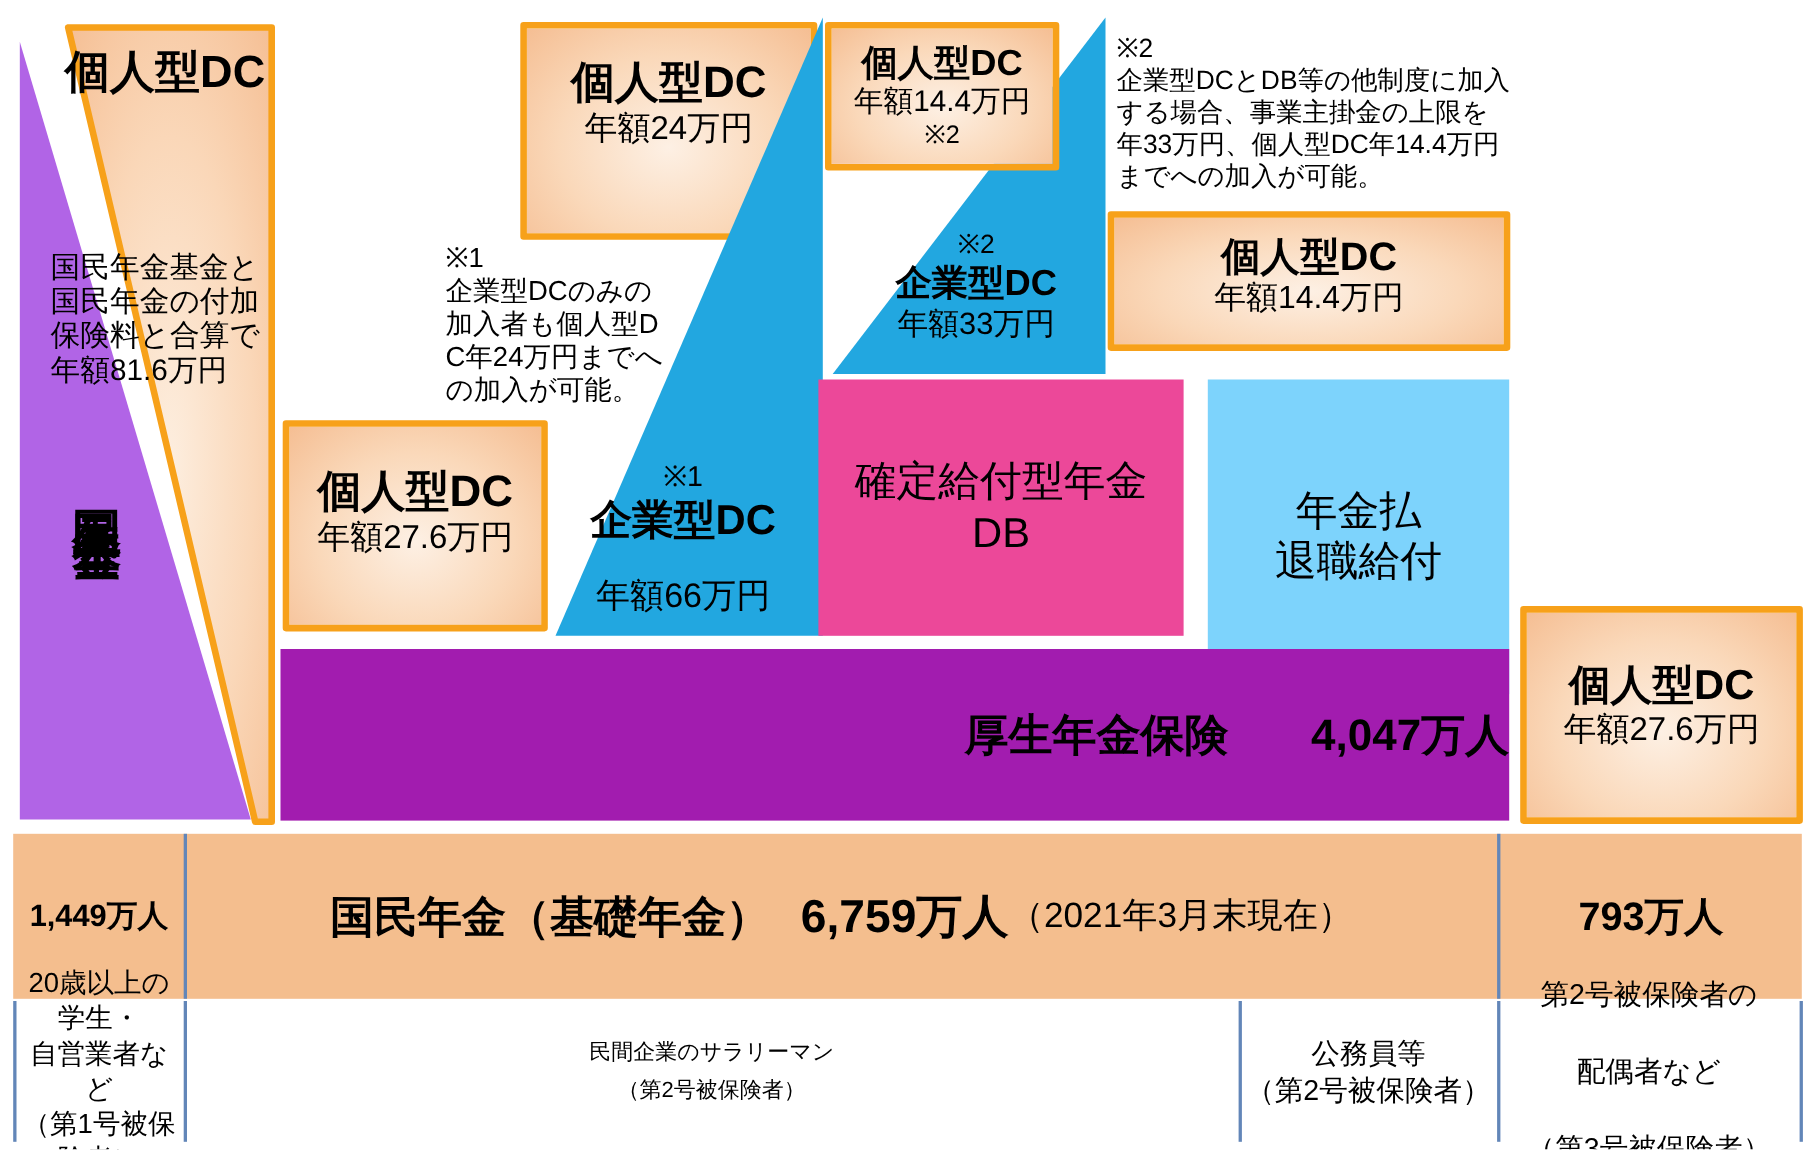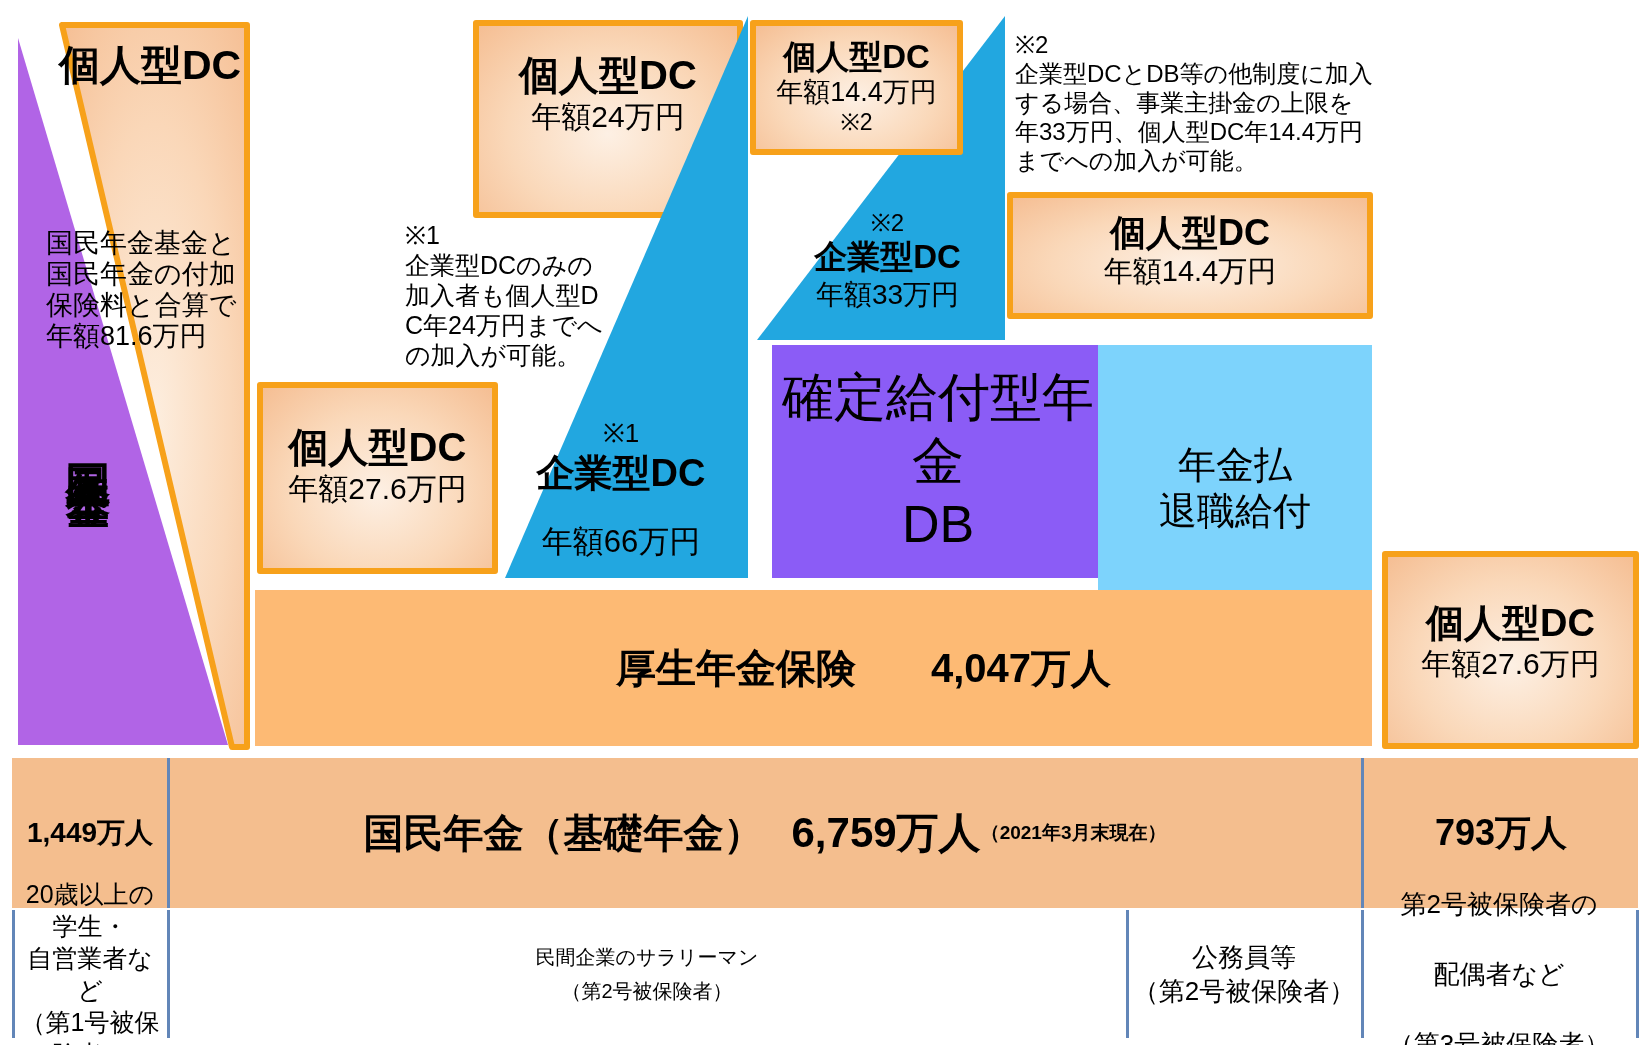--- a/index.html
+++ b/index.html
@@ -108,52 +108,52 @@
   <div class="abs pbox z4" style="left:257px;top:382px;width:241px;height:192px;padding-top:36px;">
     <div class="t" style="font-size:40px;">個人型DC</div>
     <div style="font-size:30px;">年額27.6万円</div>
   </div>
 
   <div class="abs pbox z4" style="left:1007px;top:192px;width:366px;height:127px;padding-top:14px;">
     <div class="t" style="font-size:36px;">個人型DC</div>
     <div style="font-size:29px;">年額14.4万円</div>
   </div>
 
-  <div class="abs flat z4" style="left:772px;top:345px;width:332px;height:233px;background:#8b5cf6;font-size:52px;">
+  <div class="abs flat z4" style="left:744px;top:345px;width:332px;height:233px;background:#ec4899;font-size:38px;">
     <div>確定給付型年金</div>
     <div>DB</div>
   </div>
 
   <div class="abs flat z4" style="left:1098px;top:345px;width:274px;height:286px;background:#7dd3fc;font-size:38px;">
     <div>年金払</div>
     <div>退職給付</div>
   </div>
 
-  <div class="abs ctr z4" style="left:255px;top:590px;width:1117px;height:156px;background:#fdba74;
-              font-size:40px;font-weight:bold;padding-left:100px;box-sizing:border-box;">
+  <div class="abs ctr z4" style="left:255px;top:590px;width:1117px;height:156px;background:#a21caf;
+              font-size:40px;font-weight:bold;padding-left:100px;box-sizing:border-box;justify-content:flex-end;">
     <span>厚生年金保険</span>
     <span style="width:75px;"></span>
     <span>4,047万人</span>
   </div>
 
   <div class="abs pbox z4" style="left:1382px;top:551px;width:257px;height:198px;padding-top:44px;">
     <div class="t" style="font-size:38px;">個人型DC</div>
     <div style="font-size:30px;">年額27.6万円</div>
   </div>
 
   <div class="abs z4" style="left:12px;top:758px;width:1626px;height:150px;background:#F4BE8E;">
     <div class="abs ctr" style="left:0;top:0;width:156px;height:150px;font-size:28px;font-weight:bold;">
       <span>1,449万人</span>
     </div>
     <div class="abs vline" style="left:155px;top:0;height:150px;"></div>
     <div class="abs ctr" style="left:158px;top:0;width:1190px;height:150px;white-space:nowrap;">
       <span style="font-size:40px;font-weight:bold;">国民年金（基礎年金）</span>
       <span style="width:28px;"></span>
       <span style="font-size:42px;font-weight:bold;">6,759万人</span>
-      <span style="font-size:19px;font-weight:bold;">（2021年3月末現在）</span>
+      <span style="font-size:32px;font-weight:normal;">（2021年3月末現在）</span>
     </div>
     <div class="abs vline" style="left:1349px;top:0;height:150px;"></div>
     <div class="abs ctr" style="left:1352px;top:0;width:274px;height:150px;font-size:36px;font-weight:bold;">
       <span>793万人</span>
     </div>
   </div>
 
   <div class="abs z4" style="left:0;top:910px;width:1648px;height:130px;background:#fff;">
     <div class="abs vline" style="left:12px;top:0;height:128px;"></div>
     <div class="abs vline" style="left:167px;top:0;height:128px;"></div>

